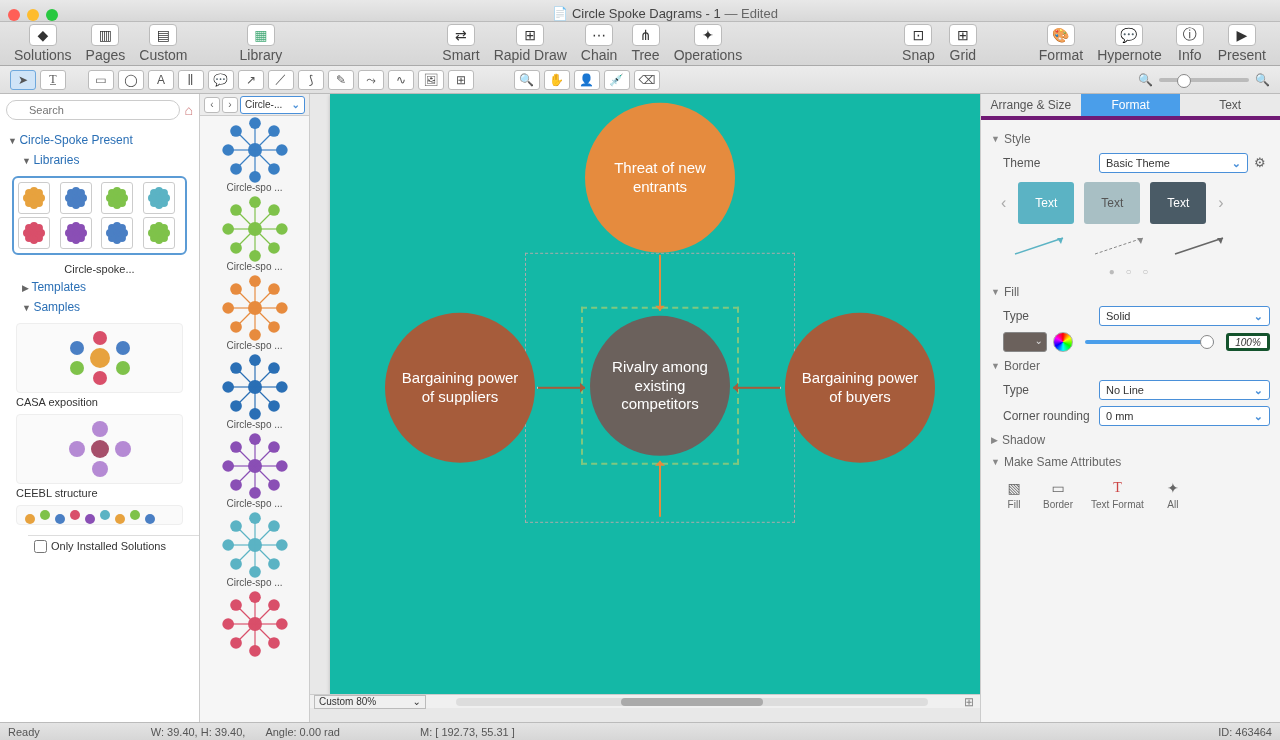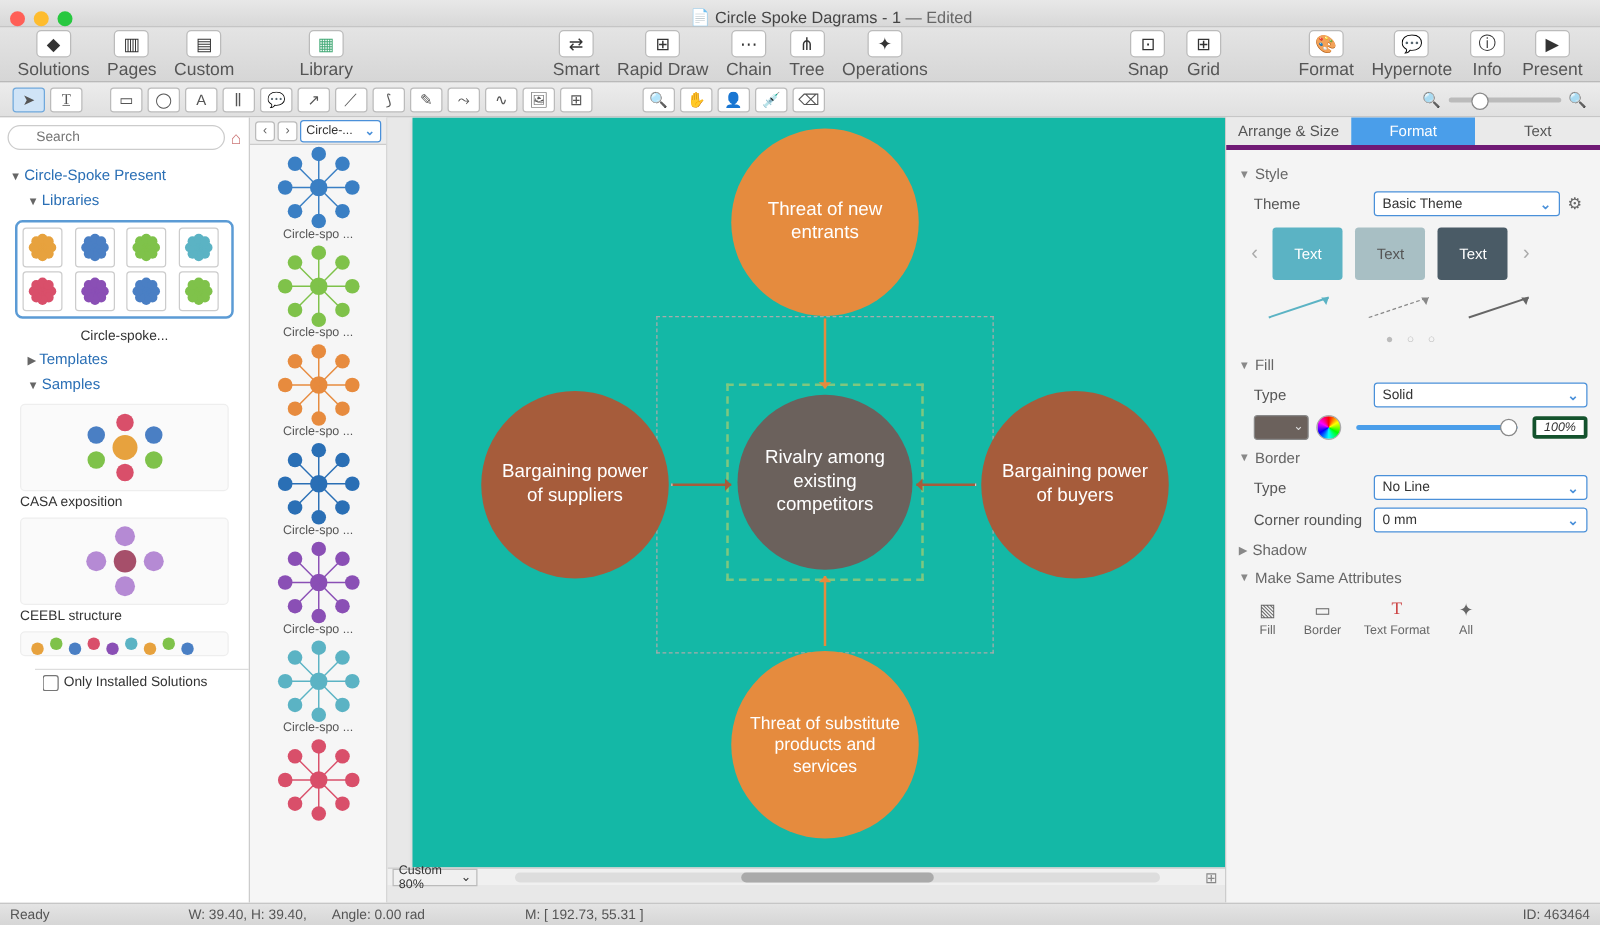--- a/index.html
+++ b/index.html
@@ -81,21 +81,21 @@
 .arrow.v{width:2px;height:56px;}
 .arrow.h{height:2px;width:48px;}
 .arrow::after{content:'';position:absolute;border:5px solid transparent;}
 .arrow.down::after{bottom:-5px;left:-4px;border-top-color:#e58b3e;}
 .arrow.up::after{top:-5px;left:-4px;border-bottom-color:#e58b3e;}
 .arrow.right::after{right:-5px;top:-4px;border-left-color:#a65c3b;}
 .arrow.left::after{left:-5px;top:-4px;border-right-color:#a65c3b;}
 .arrow.h{background:#a65c3b;}
 .canvas-bot{position:absolute;bottom:0;left:0;right:0;height:28px;display:flex;flex-direction:column;}
 .hscroll{height:14px;background:#f0f0f0;border-top:1px solid #ccc;display:flex;align-items:center;}
-.zoom-sel{width:68px;height:14px;font-size:10px;border:1px solid #bbb;margin-left:4px;padding:0 4px;display:flex;align-items:center;justify-content:space-between;}
+.zoom-sel{width:112px;height:14px;font-size:10px;border:1px solid #bbb;margin-left:4px;padding:0 4px;display:flex;align-items:center;justify-content:space-between;}
 .zoom-sel::after{content:'⌄';}
 .scrolltrack{flex:1;margin:0 30px;height:8px;background:#ddd;border-radius:4px;position:relative;}
 .scrollthumb{position:absolute;left:35%;width:30%;height:8px;background:#aaa;border-radius:4px;}
 
 
 .right{width:300px;background:#f4f4f4;border-left:1px solid #ccc;display:flex;flex-direction:column;}
 .tabs{display:flex;height:26px;border-bottom:4px solid #701a75;text-align:center;}
 .tab{flex:1;display:flex;align-items:center;justify-content:center;font-size:12px;color:#555;cursor:pointer;background:#eaeaea;}
 .tab.active{background:#4a9eea;color:#fff;}
 .insp{padding:8px 10px;overflow:auto;flex:1;}
@@ -668,21 +668,20 @@
   <div class="canvas-wrap">
     <div class="canvas">
       <div class="diagram">
         <div class="sel-outer"></div>
         <div class="sel-inner"></div>
         <div class="arrow v down" style="left:304px;top:152px"></div>
         <div class="arrow v up" style="left:304px;top:358px"></div>
         <div class="arrow h right" style="left:182px;top:284px"></div>
         <div class="arrow h left" style="left:378px;top:284px"></div>
         <div class="node n-top">Threat of new entrants</div>
-        <div class="node n-bot">Threat of substitute products and services</div>
         <div class="node n-left">Bargaining power of suppliers</div>
         <div class="node n-right">Bargaining power of buyers</div>
         <div class="node n-center">Rivalry among existing competitors</div>
       </div>
     </div>
     <div class="canvas-bot">
       <div class="hscroll">
         <div class="zoom-sel">
             <span>Custom 80%</span>
           </div>

